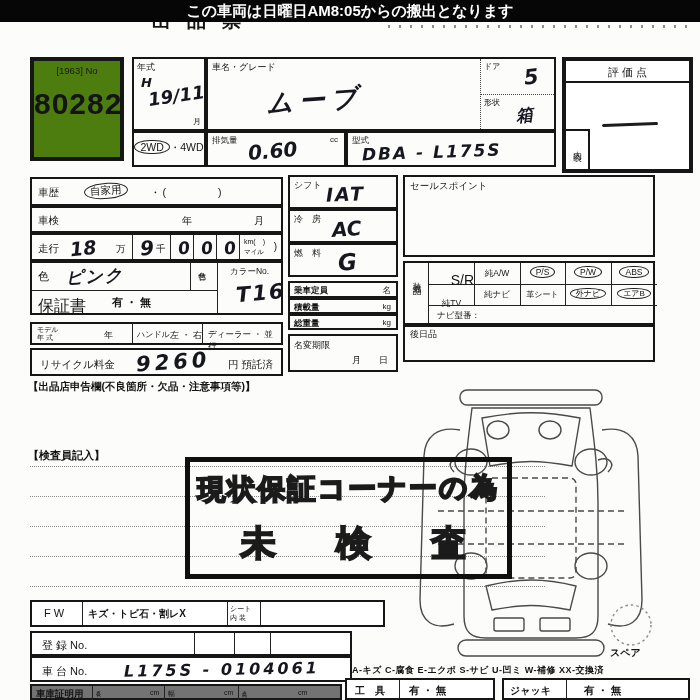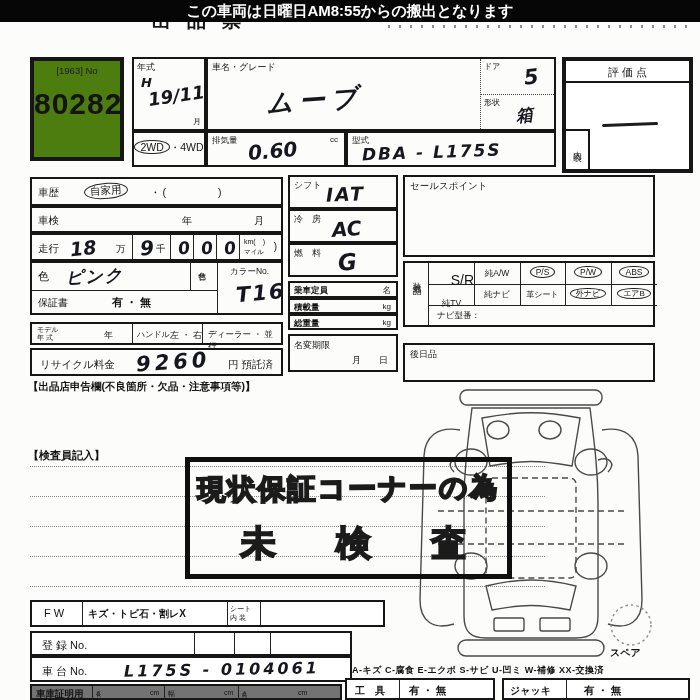--- a/index.html
+++ b/index.html
@@ -33,21 +33,21 @@
   .score-dash { position:absolute; left:36px; top:62px; width:56px; height:3px;
                 background:#1d1d1d; border-radius:2px; transform:rotate(-2deg); }
   svg.car { position:absolute; left:398px; top:378px; z-index:1; }
   .cellnote { font-size:7px; line-height:7.5px; }
 </style>
 </head>
 <body>
 
 <div class="page">
 
-  <div class="banner">この車両は日曜日AM8:55からの搬出となります</div>
+  <div class="banner">この車両は日曜日AM8:05からの搬出となります</div>
   <div class="clip-title">
       <span>出品票</span>
     </div>
   <div class="noise"></div>
 
   <div class="box thick" style="left:30px;top:57px;width:94px;height:104px;background:#4d7c0f">
     <div class="abs lbl" style="left:0;top:4px;width:100%;text-align:center;font-size:9.5px">[1963] No</div>
     <div class="abs" style="left:0;top:26px;width:100%;text-align:center;font-size:30px;font-weight:bold;letter-spacing:1px">80282</div>
   </div>
 
@@ -127,21 +127,21 @@
 
   <div class="box" style="left:30px;top:261px;width:253px;height:54px">
     <div class="hdiv" style="left:0;top:27px;width:185px"></div>
     <div class="vdiv" style="left:158px;top:0;height:27px"></div>
     <div class="vdiv" style="left:185px;top:0;height:50px"></div>
     <span class="abs" style="left:6px;top:6px;font-size:11px">色</span>
     <span class="abs hw" style="left:34px;top:2px;font-size:17px;letter-spacing:2px;transform:rotate(-3deg)">ピンク</span>
     <span class="abs vert" style="left:163px;top:3px;font-size:8px;letter-spacing:0">色替</span>
     <span class="abs" style="left:198px;top:3px;font-size:8.5px">カラーNo.</span>
     <span class="abs hw" style="left:204px;top:18px;font-size:21px;letter-spacing:2px;transform:rotate(-5deg)">T16</span>
-    <span class="abs" style="left:6px;top:33px;font-size:10px">保証書</span>
+    <span class="abs" style="left:6px;top:33px;font-size:16px">保証書</span>
     <span class="abs" style="left:80px;top:32px;font-size:11px;font-weight:bold">有 ・ 無</span>
   </div>
 
   <div class="box" style="left:30px;top:322px;width:253px;height:23px">
     <div class="vdiv" style="left:100px;top:0;height:19px"></div>
     <div class="vdiv" style="left:170px;top:0;height:19px"></div>
     <div class="abs cellnote" style="left:5px;top:2px">モデル</div>
     <div class="abs cellnote" style="left:5px;top:10px">年 式</div>
     <span class="abs" style="left:72px;top:5px;font-size:9px">年</span>
     <span class="abs" style="left:105px;top:5px;font-size:8px">ハンドル</span>
@@ -206,21 +206,21 @@
     <div class="abs" style="left:160px;top:0;width:46px;height:21px;text-align:center;padding-top:4px;font-size:8.5px"><span class="circled">P/W</span></div>
     <div class="abs" style="left:206px;top:0;width:46px;height:21px;text-align:center;padding-top:4px;font-size:8.5px"><span class="circled">ABS</span></div>
     <div class="abs" style="left:24px;top:21px;width:45px;height:21px;text-align:center;padding-top:14px;font-size:8.5px"><span>純TV</span></div>
     <div class="abs" style="left:69px;top:21px;width:46px;height:21px;text-align:center;padding-top:5px;font-size:8.5px"><span>純ナビ</span></div>
     <div class="abs" style="left:115px;top:21px;width:45px;height:21px;text-align:center;padding-top:5px;font-size:8px"><span>革シート</span></div>
     <div class="abs" style="left:160px;top:21px;width:46px;height:21px;text-align:center;padding-top:4px;font-size:8px"><span class="circled">外ナビ</span></div>
     <div class="abs" style="left:206px;top:21px;width:46px;height:21px;text-align:center;padding-top:4px;font-size:8px"><span class="circled">エアB</span></div>
     <div class="abs" style="left:32px;top:47px;font-size:8.5px">ナビ型番：</div>
   </div>
 
-  <div class="box" style="left:403px;top:343px;width:252px;height:39px">
+  <div class="box" style="left:403px;top:323px;width:252px;height:39px">
     <span class="abs lbl" style="left:5px;top:3px">後日品</span>
   </div>
 
   <div class="abs" style="left:28px;top:448px;font-size:11px;font-weight:bold">【検査員記入】</div>
   <div class="dotline" style="left:30px;top:466px;width:515px"></div>
   <div class="dotline" style="left:30px;top:496px;width:515px"></div>
   <div class="dotline" style="left:30px;top:526px;width:515px"></div>
   <div class="dotline" style="left:30px;top:556px;width:515px"></div>
   <div class="dotline" style="left:30px;top:586px;width:515px"></div>
 

